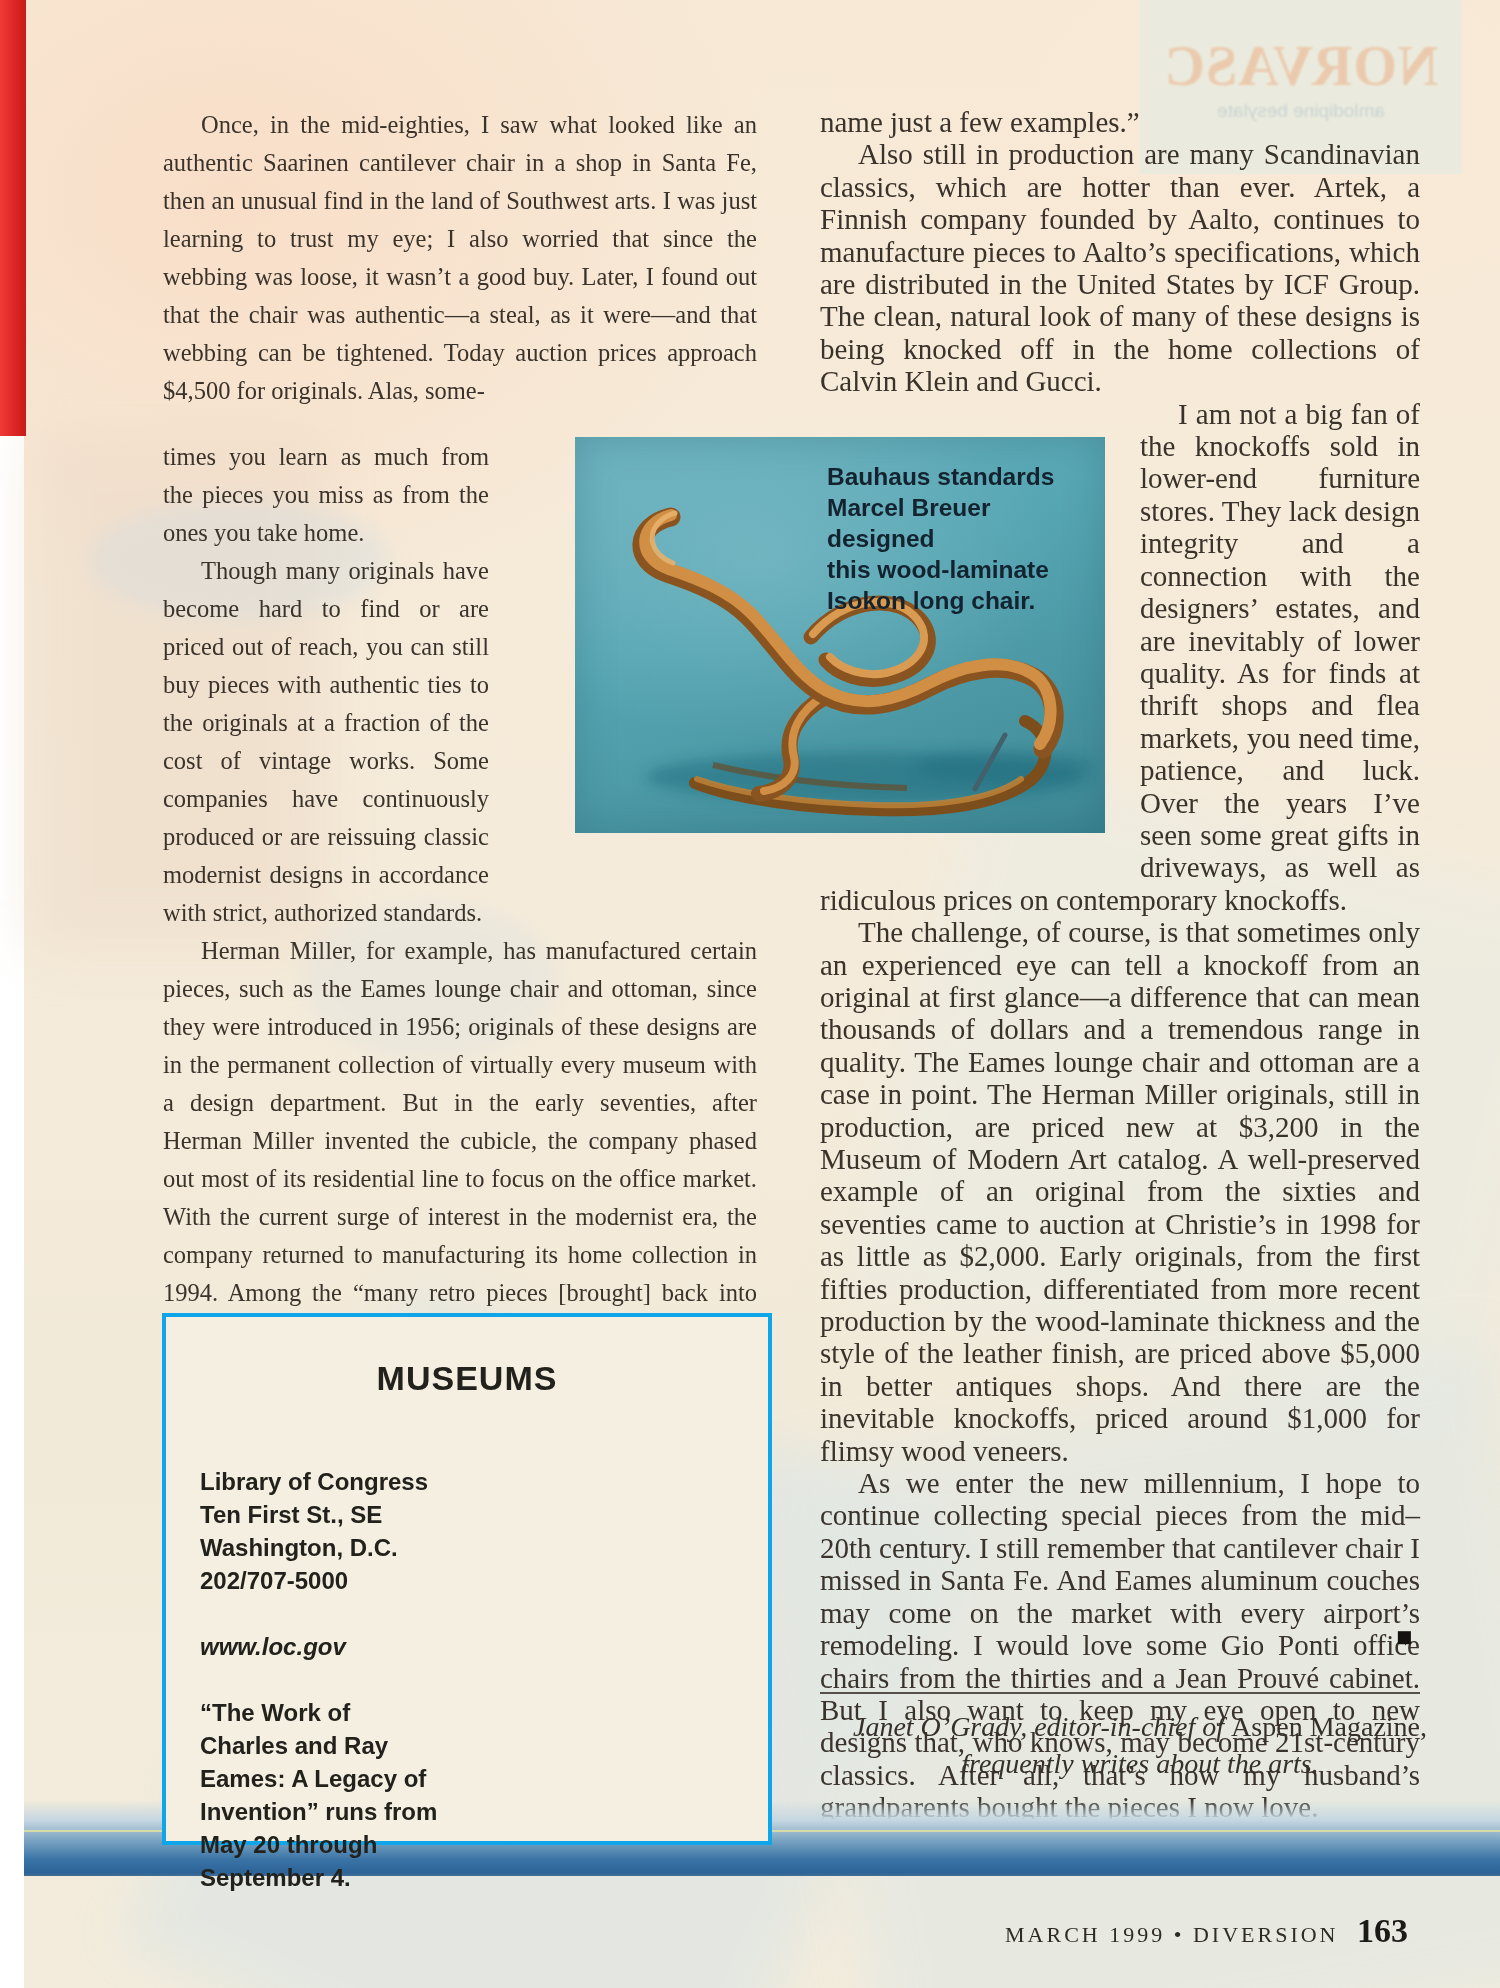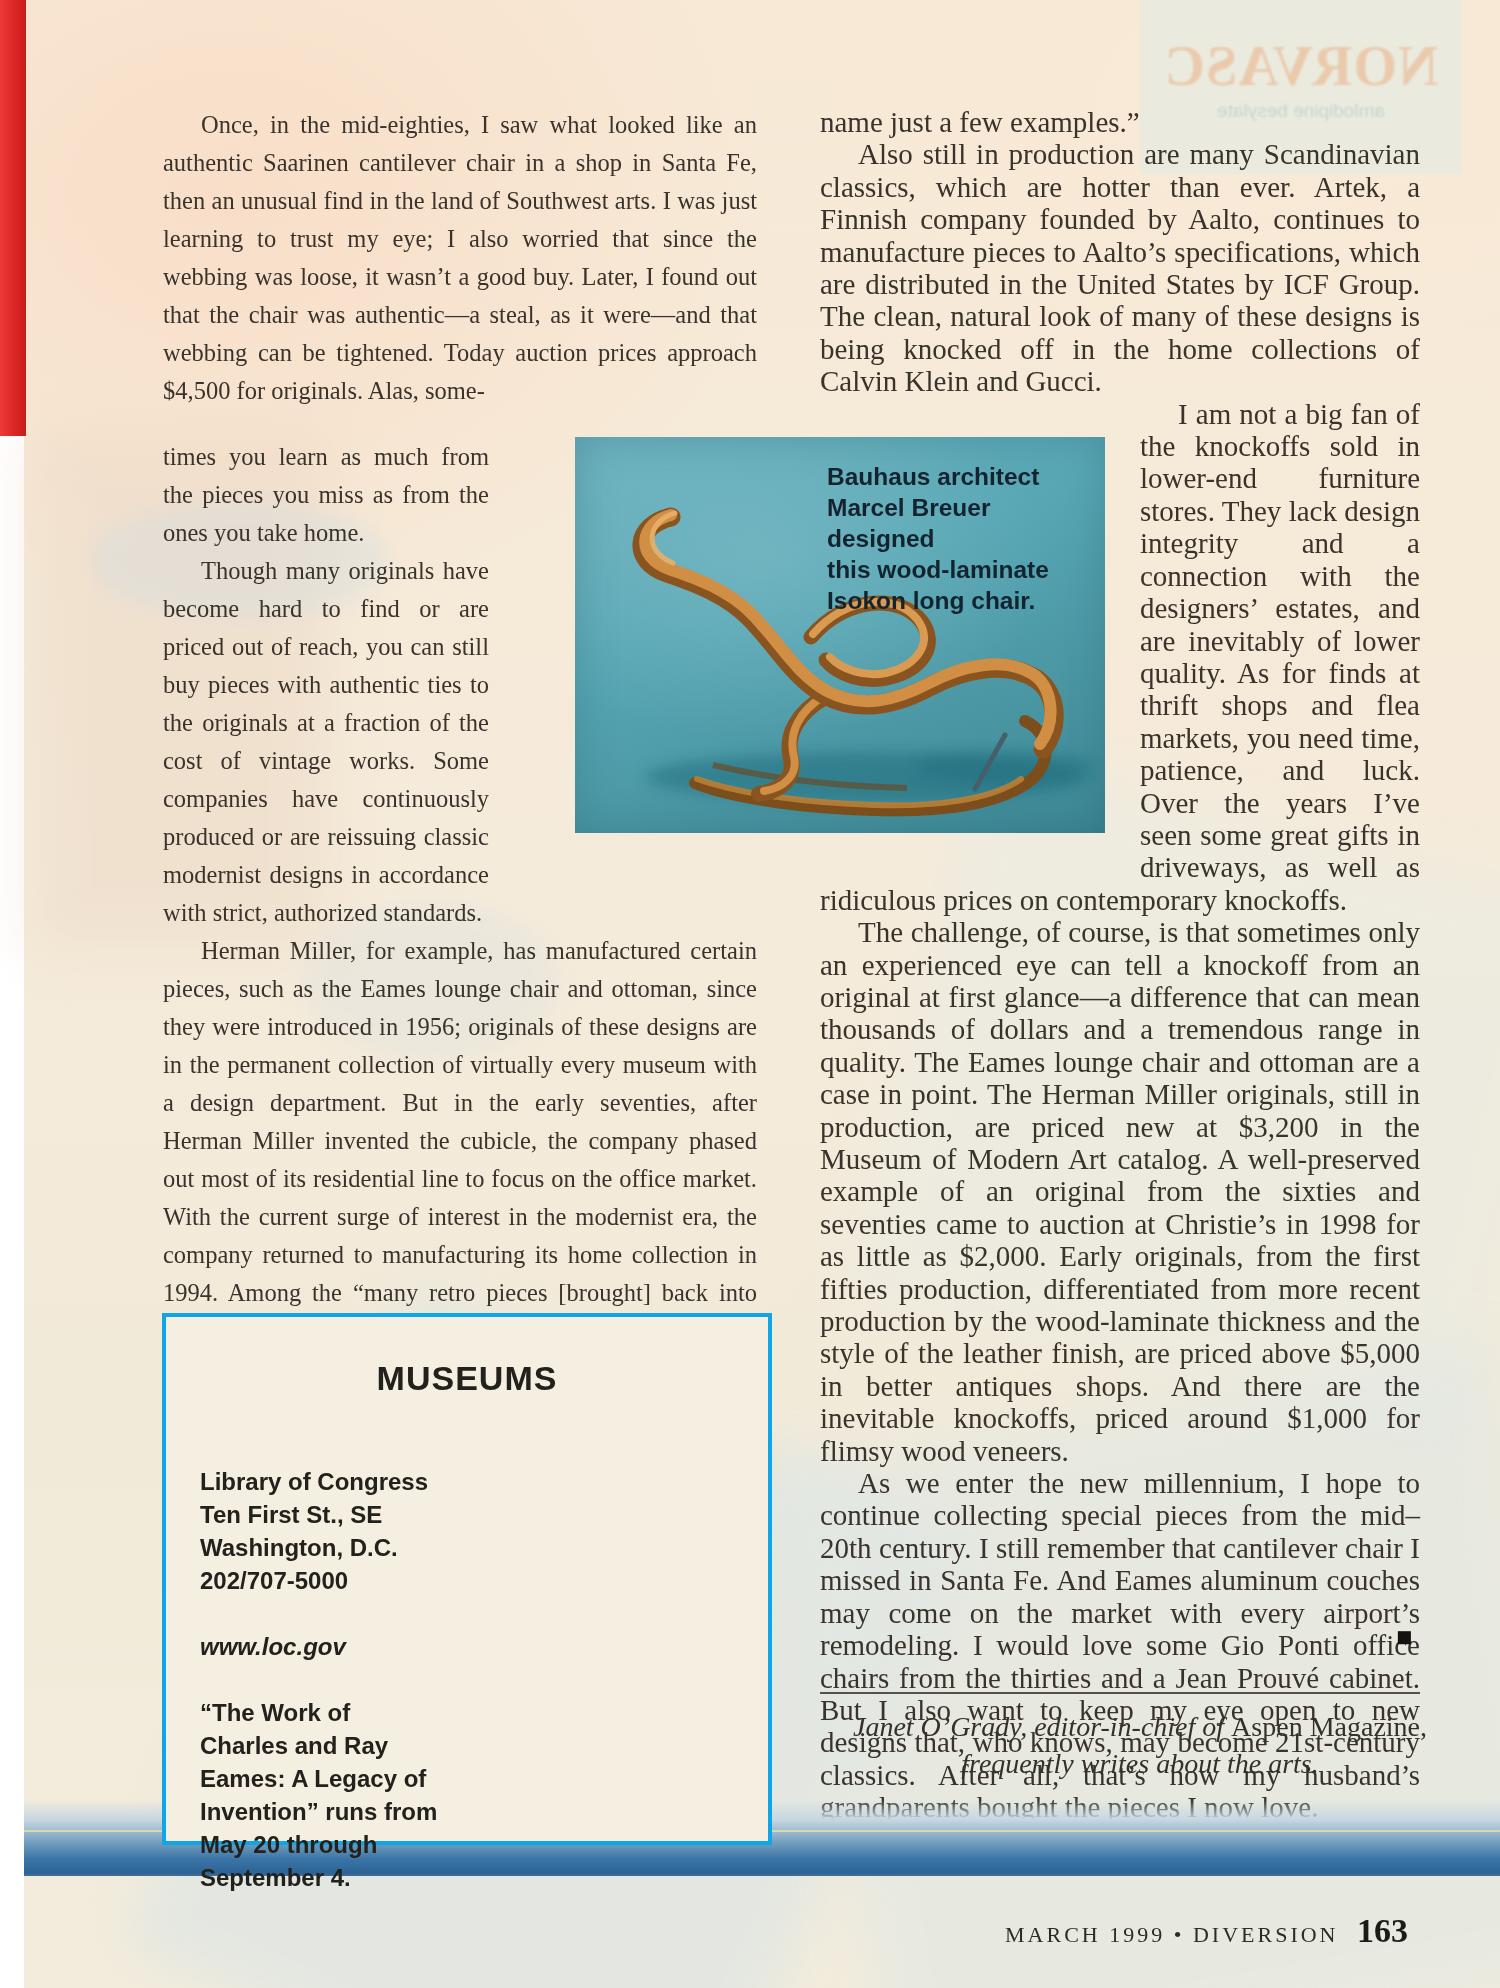--- a/index.html
+++ b/index.html
@@ -146,21 +146,21 @@
       <path d="M 250 260 C 222 276 210 298 216 322 C 220 341 206 354 184 357" fill="none" stroke="#8a5420" stroke-width="16" stroke-linecap="round"></path>
       <path d="M 250 258 C 224 274 213 296 219 320 C 223 338 209 351 189 354" fill="none" stroke="#d08f44" stroke-width="8" stroke-linecap="round"></path>
 
       <path d="M 96 80 C 60 88 56 124 92 136 C 122 146 152 158 174 180 C 202 208 218 240 250 258 C 284 276 320 268 354 250 C 388 232 428 224 458 240 C 482 253 486 288 468 312" fill="none" stroke="#8a5420" stroke-width="19" stroke-linecap="round"></path>
       <path d="M 96 78 C 64 86 60 120 94 132 C 124 142 154 154 176 176 C 204 204 220 236 252 254 C 286 272 320 264 354 246 C 388 228 428 220 456 236 C 478 248 482 284 465 307" fill="none" stroke="#d08f44" stroke-width="12" stroke-linecap="round"></path>
       <path d="M 100 76 C 72 84 68 114 98 126" fill="none" stroke="#e8b06a" stroke-width="5" stroke-linecap="round" opacity="0.9"></path>
 
       <path d="M 236 200 C 270 160 324 156 346 184 C 364 207 348 233 312 241 C 289 246 264 238 251 223" fill="none" stroke="#8a5420" stroke-width="15" stroke-linecap="round"></path>
       <path d="M 238 197 C 271 159 321 156 342 182 C 359 204 344 228 311 236 C 290 240 267 233 255 220" fill="none" stroke="#d99b52" stroke-width="8" stroke-linecap="round"></path>
     </svg>
-    <div class="caption">Bauhaus architect
+    <div class="caption">Bauhaus standards
 Marcel Breuer designed
 this wood-laminate
 Isokon long chair.</div>
   </div>
 
   <div class="endmark">■</div>
 
   <div class="rule"></div>
   <div class="byline">
     <span class="it">Janet O’Grady, editor-in-chief of </span><span class="rm">Aspen Magazine,</span><br>

